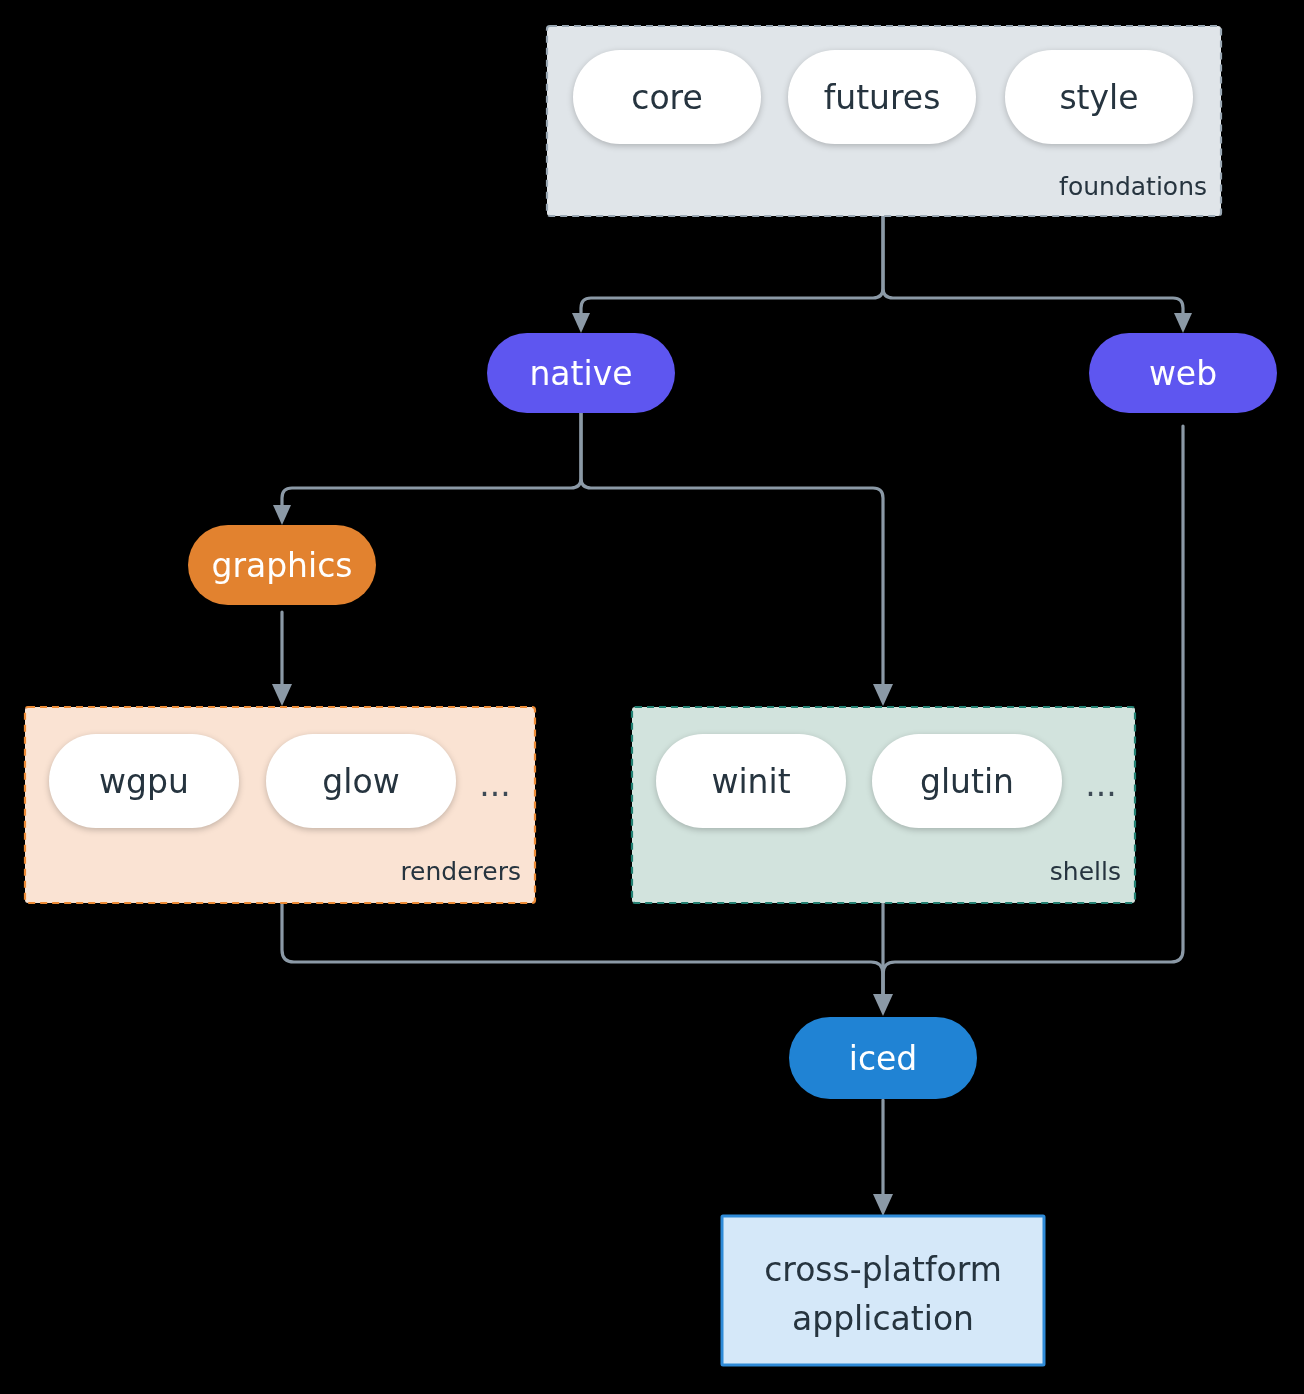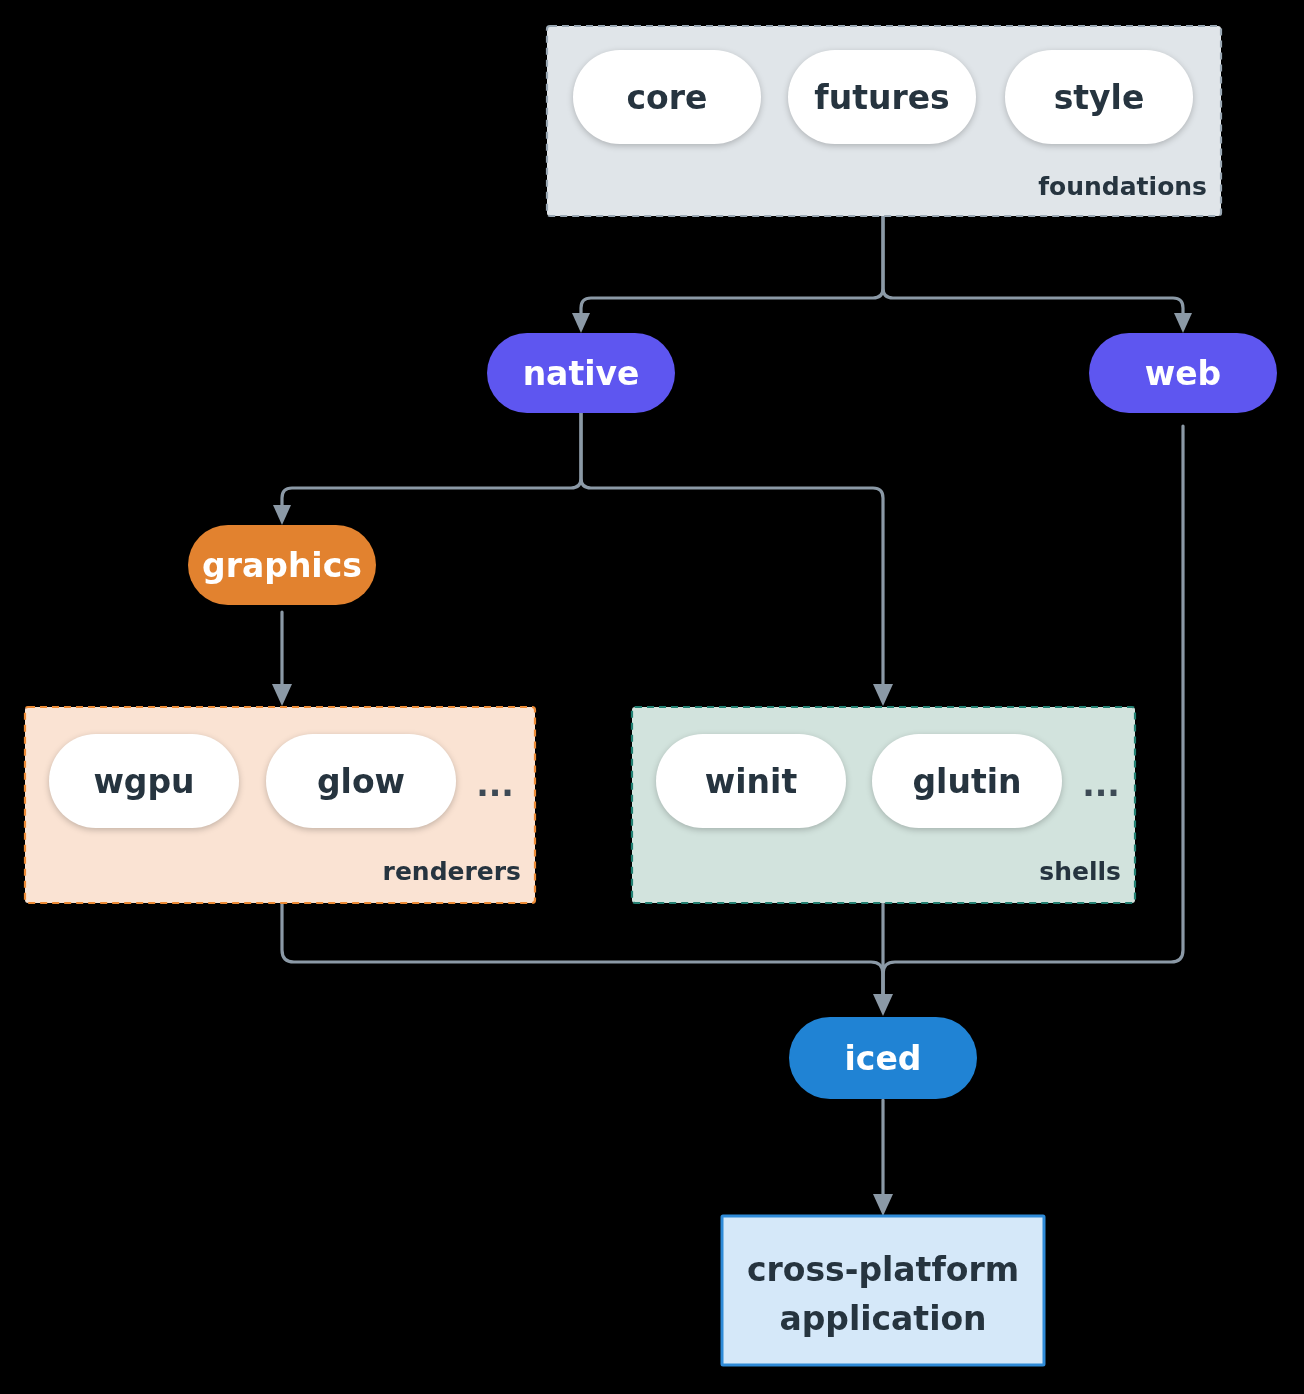--- a/index.html
+++ b/index.html
@@ -7,21 +7,20 @@
     padding: 0;
     background: #000000;
   }
   #canvas {
     position: relative;
     width: 1304px;
     height: 1394px;
     background: #000000;
     overflow: hidden;
     font-family: "DejaVu Sans", "Liberation Sans", sans-serif;
-    font-weight: bold;
   }
   #diagram-svg {
     position: absolute;
     left: 0;
     top: 0;
     width: 1304px;
     height: 1394px;
     display: block;
   }
   .cluster-rect {

